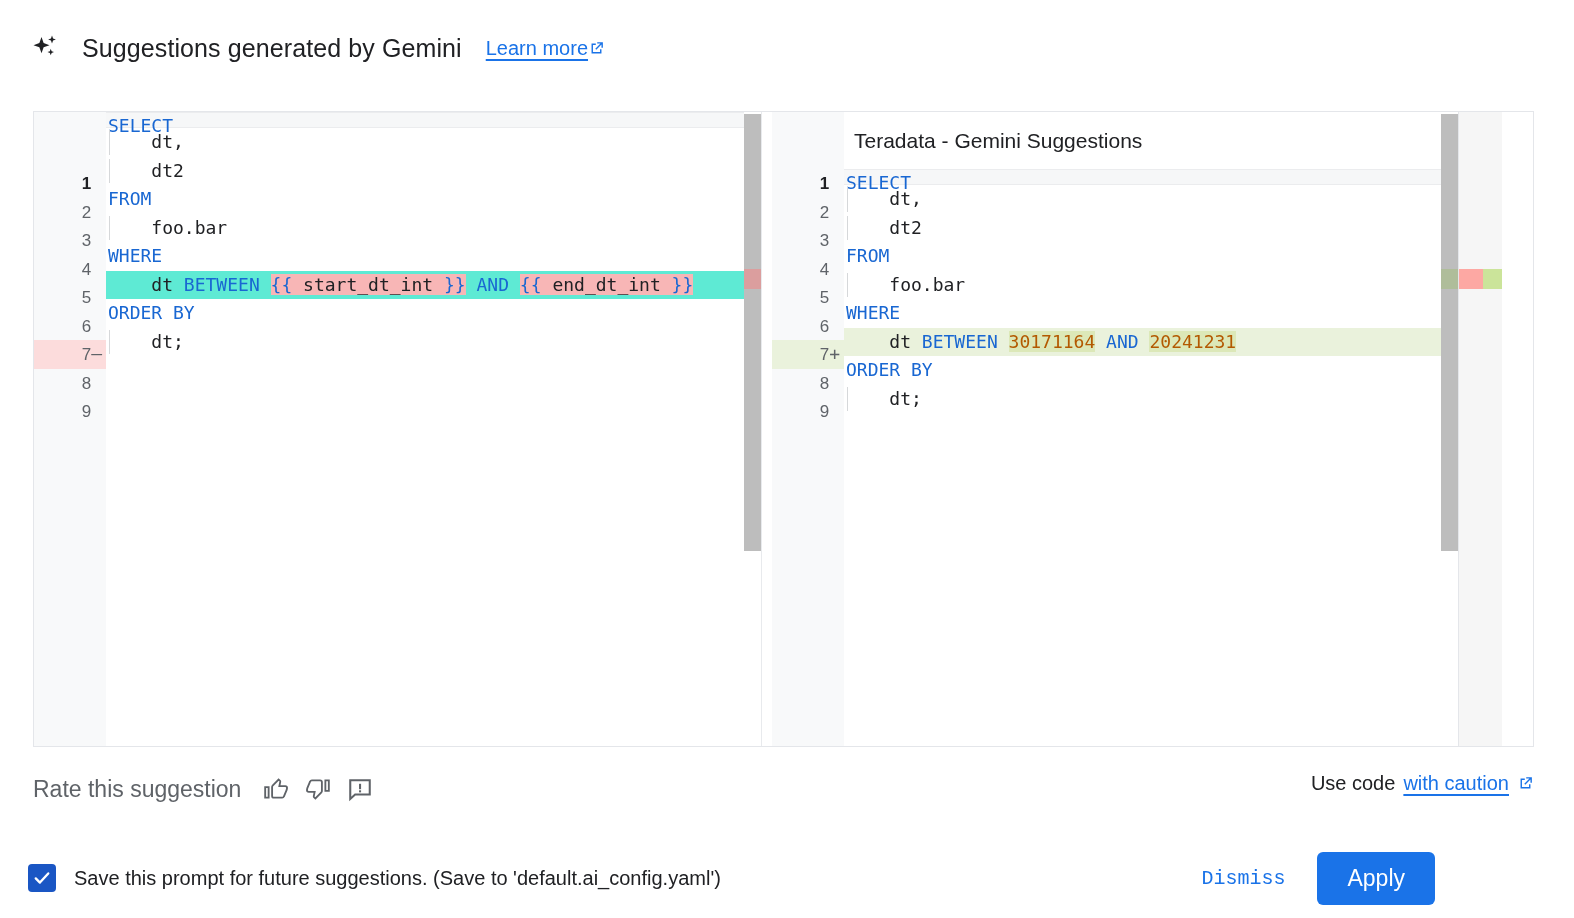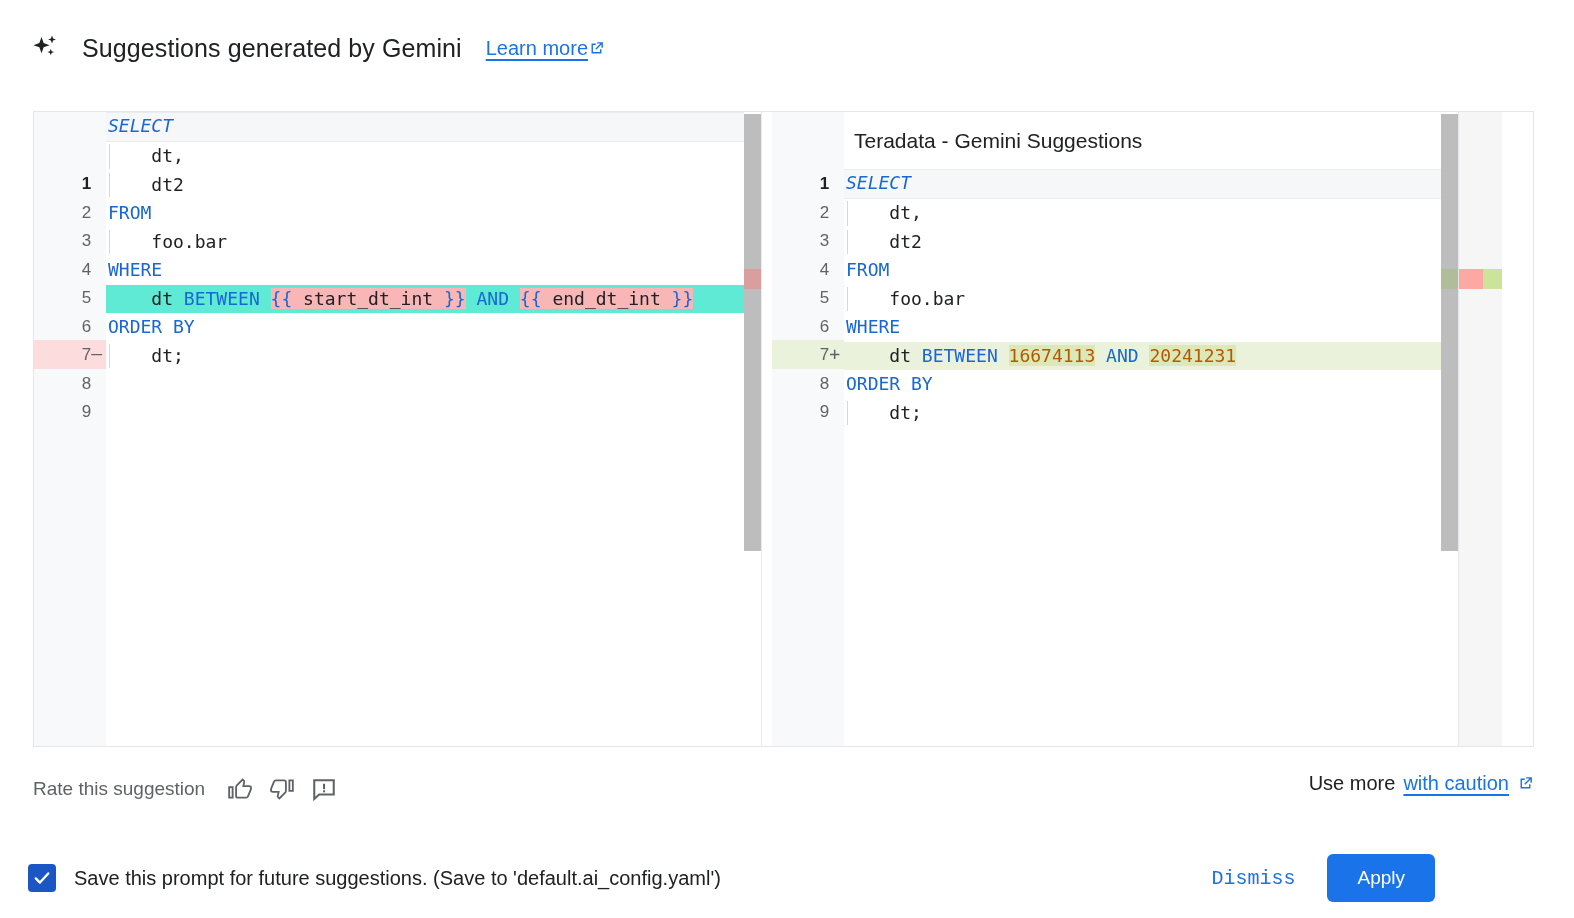--- a/index.html
+++ b/index.html
@@ -78,21 +78,21 @@
     font-size: 18px; color: #5f6368;
   }
   .gutter .row.del-row { background: #fcdcdc; }
   .gutter .row.add-row { background: #eaf2dc; }
 
   .code-col .row { padding-left: 2px; color: #202124; }
   .code-col .row.cur {
     background: #f6f7f8;
     border-top: 1px solid #ebecee;
     border-bottom: 1px solid #ebecee;
-    height: 30px; line-height: 26.5px; font-style: italic;
+    height: 16px; line-height: 26.5px;
   }
   .code-col .row.del-row { background: #5eead4; }
   .code-col .row.add-row { background: #eaf2dc; }
 
   
   .row .guide {
     position: absolute; left: 3px; top: 2px; bottom: 2px;
     width: 1px; background: #d6d8da;
   }
 
@@ -130,21 +130,21 @@
     position: absolute; height: 20px;
   }
   .ruler .mk.red   { left: 0;  width: 24px; top: 157px; background: #fda8a3; }
   .ruler .mk.green { left: 24px; width: 20px; top: 157px; background: #cbe49a; }
 
   
   .rate-row {
     position: absolute; left: 33px; top: 768px; width: 1501px; height: 42px;
     display: flex; align-items: center;
   }
-  .rate-label { font-size: 19px; color: #5f6368; white-space: nowrap; }
+  .rate-label { font-size: 23px; color: #5f6368; white-space: nowrap; }
   .rate-icons { display: flex; align-items: center; gap: 16px; margin-left: 22px; }
   .ricon { width: 26px; height: 26px; display:block; cursor: pointer; }
 
   .use-code {
     position: absolute; right: 40px; top: 772px;
     display: flex; align-items: center; gap: 8px; white-space: nowrap;
   }
   .use-code-label { font-size: 20px; color: #202124; }
   .caution-link {
     font-size: 20px; color: #1a73e8; text-decoration: underline;
@@ -162,21 +162,21 @@
     display: flex; align-items: center; justify-content: center; flex: 0 0 auto;
   }
   .chk-label { font-size: 20px; color: #202124; margin-left: 18px; white-space: nowrap; }
 
   .btns { margin-left: auto; display: flex; align-items: center; gap: 18px; margin-right: 30px; }
   .btn-text {
     font-size: 20px; color: #1a73e8; background: none; border: none;
     padding: 10px 14px; cursor: pointer; font-family: Liberation Mono, monospace; border-radius: 4px;
   }
   .btn-primary {
-    font-size: 19px; color: #ffffff; background: #1a73e8; border: none;
+    font-size: 23px; color: #ffffff; background: #1a73e8; border: none;
     padding: 13px 30px; border-radius: 6px; cursor: pointer; font-family: inherit; text-align: center;
   }
 </style>
 </head>
 <body>
 
 <div class="page">
 
   <div class="header">
     <svg class="sparkle-icon" viewBox="0 0 24 24">
@@ -251,21 +251,21 @@
         </div>
         <div class="code-col">
           <div class="pane-header">Teradata - Gemini Suggestions</div>
           <div>
               <div class="row cur"><span class="kw">SELECT</span></div>
               <div class="row"><span class="guide"></span><span class="plain">    dt,</span></div>
               <div class="row"><span class="guide"></span><span class="plain">    dt2</span></div>
               <div class="row"><span class="kw">FROM</span></div>
               <div class="row"><span class="guide"></span><span class="plain">    foo.bar</span></div>
               <div class="row"><span class="kw">WHERE</span></div>
-              <div class="row add-row"><span class="plain">    dt </span><span class="kw">BETWEEN</span><span class="plain"> </span><span class="num wadd">16674113</span><span class="plain"> </span><span class="kw">AND</span><span class="plain"> </span><span class="num wadd">20241231</span></div>
+              <div class="row add-row"><span class="plain">    dt </span><span class="kw">BETWEEN</span><span class="plain"> </span><span class="num wadd">30171164</span><span class="plain"> </span><span class="kw">AND</span><span class="plain"> </span><span class="num wadd">20241231</span></div>
               <div class="row"><span class="kw">ORDER BY</span></div>
               <div class="row"><span class="guide"></span><span class="plain">    dt;</span></div>
             </div>
         </div>
       </div>
       <div class="ruler">
         <div class="mk red"></div>
         <div class="mk green"></div>
       </div>
       <div class="vscroll" style="right:44px;">
@@ -287,21 +287,21 @@
       </svg>
       <svg class="ricon" viewBox="0 0 24 24">
         <path d="M3 4 h18 v13 H7.5 L3 21.2 Z" fill="none" stroke="#5f6368" stroke-width="1.9"></path>
         <rect x="11.1" y="7.2" width="1.9" height="5" fill="#5f6368"></rect>
         <rect x="11.1" y="13.2" width="1.9" height="1.9" fill="#5f6368"></rect>
       </svg>
     </span>
   </div>
 
   <div class="use-code">
-    <span class="use-code-label">Use more</span>
+    <span class="use-code-label">Use code</span>
     <span class="caution-link">with caution</span>
     <svg class="ext-icon" viewBox="0 0 24 24">
       <path d="M5 5 h6 v2 H7 v10 h10 v-4 h2 v6 H5 Z" fill="#1a73e8"></path>
       <path d="M13 3 h8 v8 h-2 V6.4 l-7.3 7.3 -1.4-1.4 L17.6 5 H13 Z" fill="#1a73e8"></path>
     </svg>
   </div>
 
   <div class="bottom-bar">
     <label class="chk-wrap">
       <span class="chkbox">

